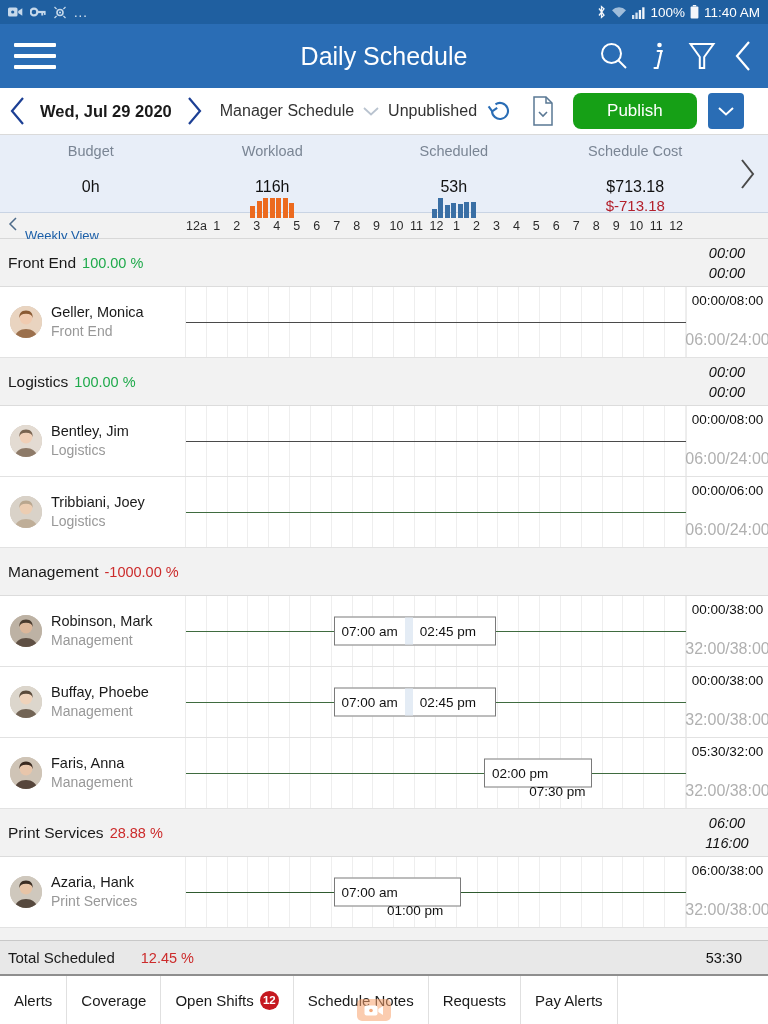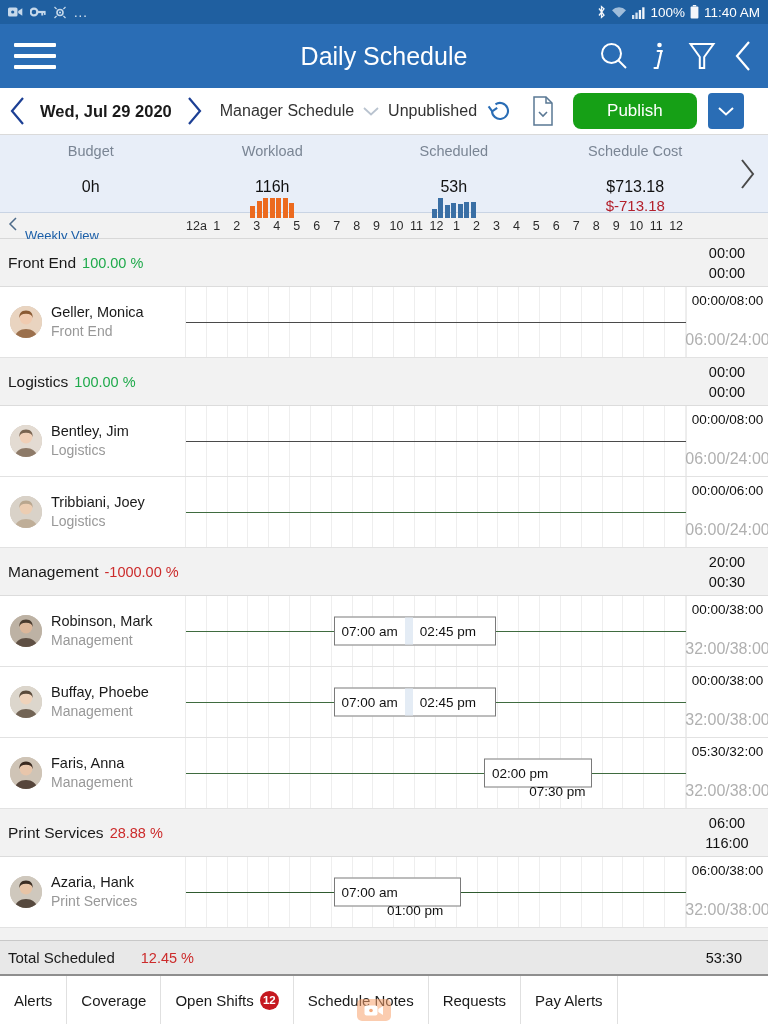--- a/index.html
+++ b/index.html
@@ -92,21 +92,21 @@
   .group-row {
     height: 48px; background: #f2f2f2; border-bottom: 1px solid #dcdcdc;
     display: flex; align-items: center; position: relative;
   }
   .group-title { padding-left: 8px; font-size: 15.5px; color: #1a1a1a; display: flex; gap: 6px; align-items: baseline; }
   .group-pct { font-size: 14.5px; }
   .pct-pos { color: #1faa4b; }
   .pct-neg { color: #cc2b2b; }
   .group-totals {
     position: absolute; right: 0; top: 0; width: 82px; height: 100%;
-    display: flex; flex-direction: column; align-items: center; justify-content: center;
+    display: flex; flex-direction: column; align-items: center; justify-content: center; font-style: italic;
   }
   .group-totals .t1 { font-size: 14.5px; color: #111; line-height: 20px; }
   .group-totals .t2 { font-size: 14.5px; color: #111; line-height: 20px; }
 
   .emp-row {
     height: 71px; border-bottom: 1px solid #e2e2e2;
     display: flex; position: relative; background: #fff;
   }
   .emp-left { width: 186px; display: flex; align-items: center; gap: 9px; padding-left: 10px; border-right: 1px solid #ececec; }
   .avatar {
@@ -566,24 +566,20 @@
         <div class="emp-totals">
           <div class="tt-top">00:00/06:00</div>
           <div class="tt-bot">06:00/24:00</div>
         </div>
       </div>
       <div class="group-row">
         <div class="group-title">
           <span>Management</span>
           <span class="group-pct pct-neg">-1000.00 %</span>
         </div>
-        <div class="group-totals">
-          <div class="t1">20:00</div>
-          <div class="t2">00:30</div>
-        </div>
       </div>
       <div class="emp-row">
         <div class="emp-left">
           <div class="avatar">
             <svg viewBox="0 0 32 32">
               <rect width="32" height="32" fill="#bdb2a4"></rect>
               <circle cx="16" cy="12" r="6.4" fill="#dcb79a"></circle>
               <path d="M16 4.6c5 0 7 3.2 6.6 7.4-.6-3-2.6-4.2-6.6-4.2s-6 1.2-6.6 4.2C9 7.8 11 4.6 16 4.6z" fill="#4a3b2e"></path>
               <path d="M4.5 32c1.2-6 5.8-9 11.5-9s10.3 3 11.5 9z" fill="#4a3b2e" opacity=".82"></path>
             </svg>

